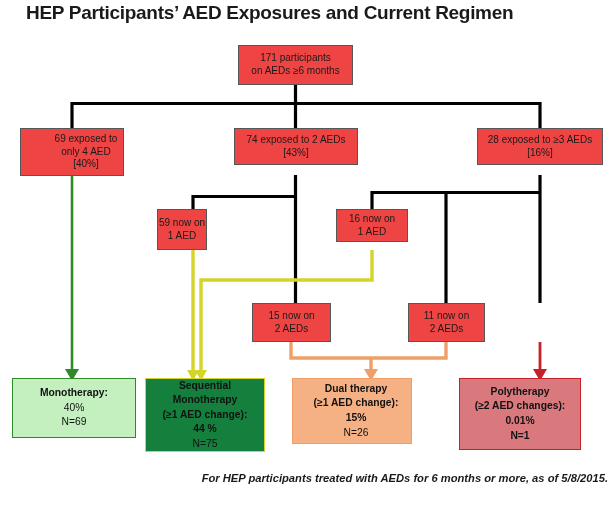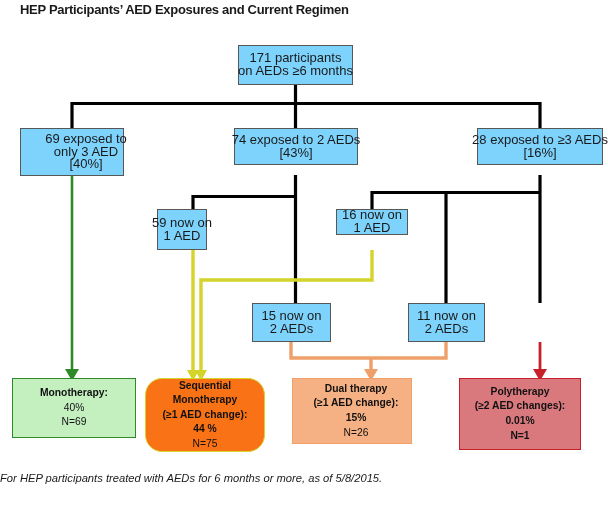--- a/index.html
+++ b/index.html
@@ -9,42 +9,42 @@
     font-family:"Liberation Sans", sans-serif;
     overflow:hidden;
     position:relative;
     color:#000;
   }
   #stage{position:absolute;left:0;top:0;width:608px;height:512px;}
 
   
   .title{
     position:absolute;
-    left:20px; top:2px; width:580px;
-    font-size:13px;
+    left:26px; top:2px; width:580px;
+    font-size:19px;
     font-weight:bold;
     letter-spacing:-0.3px;
     color:#1a1a1a;
     white-space:nowrap;
   }
 
   
   #wires{position:absolute;left:0;top:0;width:608px;height:512px;}
 
   
   .node{
     position:absolute;
     box-sizing:border-box;
-    background:#7dd3fc;
+    background:#ef4444;
     border:1.1px solid #575757;
     display:flex;
     flex-direction:column;
     align-items:center;
     justify-content:center;
-    font-size:13px;
+    font-size:10px;
     line-height:12.6px;
     color:#1a1a1a;
     text-align:center;
     z-index:3;
   }
   .node .ln{display:block;white-space:nowrap;}
 
   
   .outcome{
     position:absolute;
@@ -61,25 +61,26 @@
     text-align:center;
     color:#111;
     z-index:3;
   }
   .outcome .ln{display:block;white-space:nowrap;}
 
   
   .footer{
     position:absolute;
     left:0; top:470px; width:608px;
-    text-align:left;
+    text-align:right;
     font-style:italic;
     font-size:11.2px;
     line-height:16px;
     color:#1a1a1a;
+    font-weight:bold;
   }
   .footer .fl{display:block;white-space:nowrap;}
   sup{font-size:7.2px;vertical-align:super;}
 </style>
 </head>
 <body>
 
 <div id="stage">
 
   <div class="title">HEP Participants’ AED Exposures and Current Regimen</div>
@@ -121,40 +122,40 @@
     <polygon points="533,369 547,369 540,381" fill="#C62128"></polygon>
   </svg>
 
   <div class="node" style="left:238px;top:45px;width:115px;height:40px;">
     <span class="ln">171 participants</span>
     <span class="ln">on AEDs ≥6 months</span>
   </div>
 
   <div class="node" style="left:20px;top:128px;width:104px;height:48px;padding-left:28px;">
     <span class="ln">69 exposed to</span>
-    <span class="ln">only 3 AED</span>
+    <span class="ln">only 4 AED</span>
     <span class="ln">[40%]</span>
   </div>
 
   <div class="node" style="left:234px;top:128px;width:124px;height:37px;">
     <span class="ln">74 exposed to 2 AEDs</span>
     <span class="ln">[43%]</span>
   </div>
 
   <div class="node" style="left:477px;top:128px;width:126px;height:37px;">
     <span class="ln">28 exposed to ≥3 AEDs</span>
     <span class="ln">[16%]</span>
   </div>
 
   <div class="node" style="left:157px;top:209px;width:50px;height:41px;">
     <span class="ln">59 now on</span>
     <span class="ln">1 AED</span>
   </div>
 
-  <div class="node" style="left:336px;top:209px;width:72px;height:26px;align-items:center;">
+  <div class="node" style="left:336px;top:209px;width:72px;height:33px;align-items:center;">
     <span class="ln">16 now on</span>
     <span class="ln">1 AED</span>
   </div>
 
   <div class="node" style="left:252px;top:303px;width:79px;height:39px;">
     <span class="ln">15 now on</span>
     <span class="ln">2 AEDs</span>
   </div>
 
   <div class="node" style="left:408px;top:303px;width:77px;height:39px;">
@@ -162,21 +163,21 @@
     <span class="ln">2 AEDs</span>
   </div>
 
 
   <div class="outcome" style="left:12px;top:378px;width:124px;height:60px;background:#C4F0C0;border-color:#2E8A27;">
     <span class="ln">Monotherapy:</span>
     <span class="ln" style="font-weight:normal">40%</span>
     <span class="ln" style="font-weight:normal">N=69</span>
   </div>
 
-  <div class="outcome" style="left:145px;top:378px;width:120px;height:74px;background:#f97316;border-color:#D4D42A;border-radius:17px;">
+  <div class="outcome" style="left:145px;top:378px;width:120px;height:74px;background:#15803d;border-color:#D4D42A;">
     <span class="ln">Sequential</span>
     <span class="ln">Monotherapy</span>
     <span class="ln">(≥1 AED change):</span>
     <span class="ln">44 %</span>
     <span class="ln" style="font-weight:normal">N=75</span>
   </div>
 
   <div class="outcome" style="left:292px;top:378px;width:120px;height:66px;background:#F5B183;border-color:#EFA06A;padding-left:8px;">
     <span class="ln">Dual therapy</span>
     <span class="ln">(≥1 AED change):</span>

